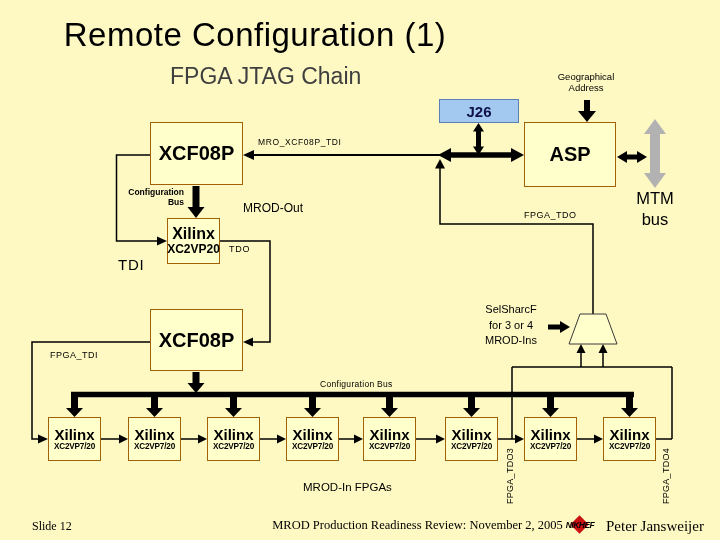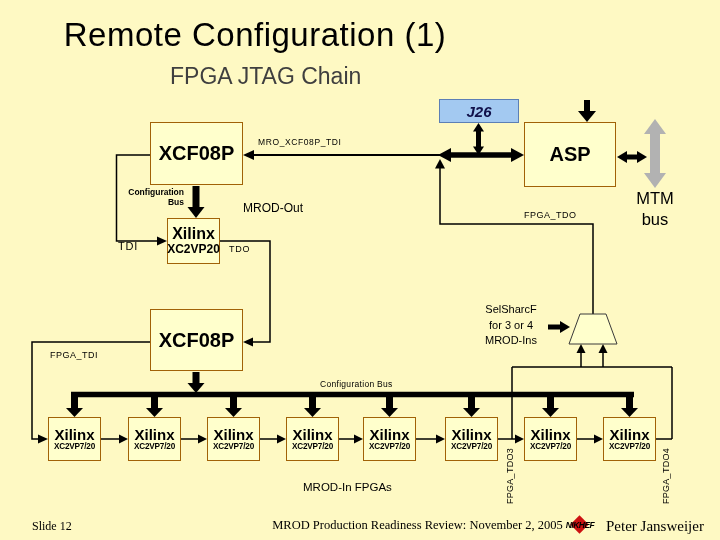--- a/index.html
+++ b/index.html
@@ -8,34 +8,34 @@
   .chip{position:absolute;background:#ffffcc;border:1px solid #a16207;box-sizing:border-box;
         display:flex;flex-direction:column;align-items:center;justify-content:center;text-align:center;}
   .chip .nm{font-weight:bold;line-height:1.05;}
   .chip .pt{font-weight:bold;}
   .lbl{position:absolute;white-space:nowrap;}
   #title{left:60px;top:16px;width:390px;text-align:center;font-size:33px;letter-spacing:0.5px;}
   #subtitle{left:170px;top:63px;width:172px;text-align:center;font-size:23px;color:#3f3f3f;}
   #geo{left:540px;top:71px;width:92px;text-align:center;font-size:9.5px;line-height:11px;}
   #j26{position:absolute;left:439px;top:99px;width:80px;height:24px;background:#a3c9f1;
        border:1px solid #5c7fb5;box-sizing:border-box;display:flex;align-items:center;justify-content:center;
-       font-size:15px;font-weight:bold;color:#10104a;font-style:italic;}
+       font-size:15px;font-weight:bold;color:#10104a;}
   #xcf08p-top{left:150px;top:122px;width:93px;height:63px;font-size:20px;font-weight:bold;}
   #asp{left:524px;top:122px;width:92px;height:65px;font-size:20px;font-weight:bold;}
   #xilinx-mid{left:167px;top:218px;width:53px;height:46px;}
   #xilinx-mid .nm{font-size:16px;}
   #xilinx-mid .pt{font-size:12px;}
   #xcf08p-bottom{left:150px;top:309px;width:93px;height:62px;font-size:20px;font-weight:bold;}
   .bchip{top:417px;width:53px;height:44px;}
   .bchip .nm{font-size:15px;}
   .bchip .pt{font-size:8.2px;letter-spacing:-0.2px;}
   #mro-tdi{left:258px;top:137px;font-size:8.5px;letter-spacing:0.6px;}
   #cfg-small{left:112px;top:187px;width:72px;text-align:right;font-size:8.5px;line-height:10px;white-space:normal;font-weight:bold;}
   #mrod-out{left:243px;top:201px;font-size:12px;}
-  #tdi{left:118px;top:240px;font-size:11px;letter-spacing:0.8px;}
+  #tdi{left:118px;top:256px;font-size:15px;letter-spacing:0.8px;}
   #tdo{left:229px;top:244px;font-size:9px;letter-spacing:0.8px;}
   #mtm{left:620px;top:188px;width:70px;text-align:center;font-size:16.5px;line-height:21px;}
   #fpga-tdo{left:524px;top:210px;font-size:9px;letter-spacing:0.5px;}
   #selsharc{left:468px;top:302px;width:86px;text-align:center;font-size:11px;line-height:15.5px;}
   #fpga-tdi{left:50px;top:350px;font-size:9px;letter-spacing:0.5px;}
   #cfg-bus{left:320px;top:379px;font-size:8.5px;letter-spacing:0.3px;}
   .vlabel{position:absolute;width:60px;text-align:center;font-size:9px;letter-spacing:0.3px;
           transform:rotate(-90deg);}
   #fpga-tdo3{left:480px;top:471px;}
   #fpga-tdo4{left:636px;top:471px;}
@@ -153,20 +153,24 @@
 
     <g>
       <polygon points="580,314 606,314 617,344 569,344" fill="#ffffcc" stroke="#3a3a3a" stroke-width="1"></polygon>
       <path d="M548,327 H560" stroke="#000" stroke-width="5"></path>
       <polygon points="570,327 560,321 560,333" fill="#000"></polygon>
     </g>
   </svg>
 
   <div id="title" class="lbl">Remote Configuration (1)</div>
   <div id="subtitle" class="lbl">FPGA JTAG Chain</div>
+  <div id="geo" class="lbl">
+    <div>Geographical</div>
+    <div>Address</div>
+  </div>
 
   <div id="j26">J26</div>
   <div id="xcf08p-top" class="chip">XCF08P</div>
   <div id="asp" class="chip">ASP</div>
   <div id="xilinx-mid" class="chip">
     <div class="nm">Xilinx</div>
     <div class="pt">XC2VP20</div>
   </div>
   <div id="xcf08p-bottom" class="chip">XCF08P</div>
 

